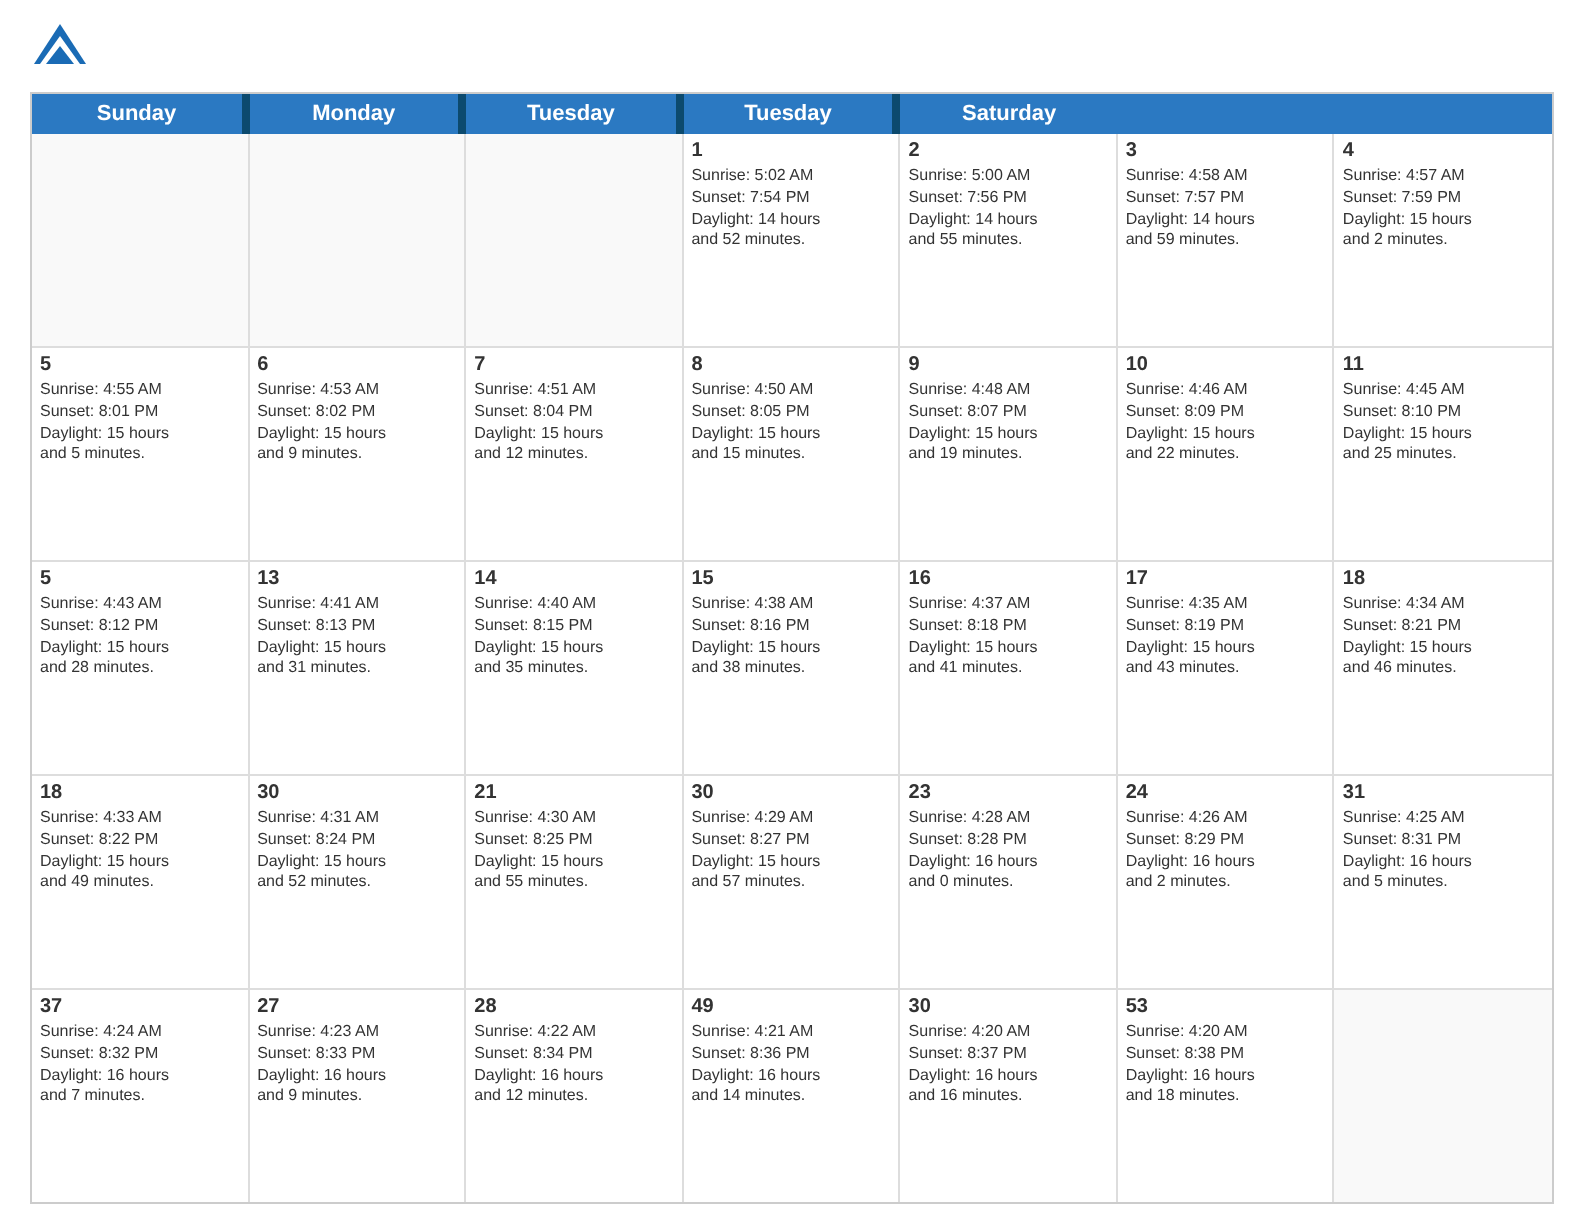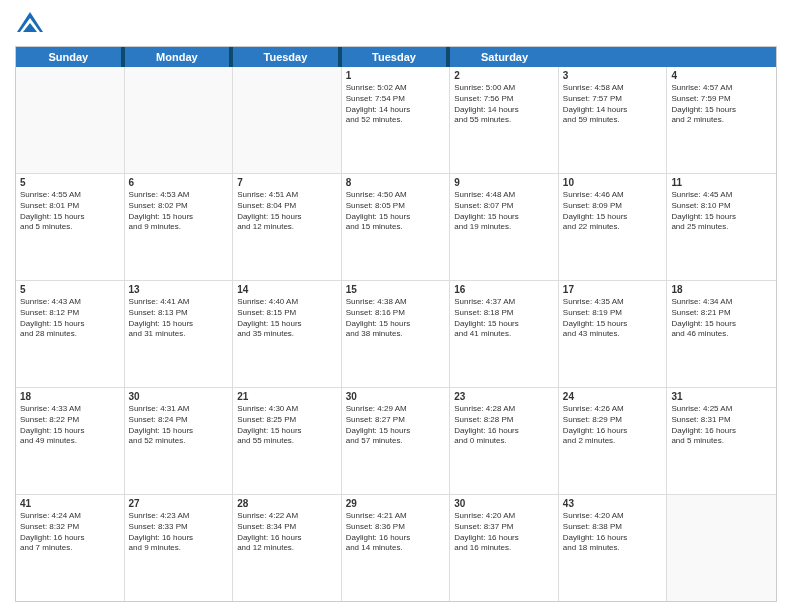--- a/index.html
+++ b/index.html
@@ -251,40 +251,40 @@
             <span class="day-num">24</span>
             <div class="cell-text">Sunrise: 4:26 AM<br>Sunset: 8:29 PM<br>Daylight: 16 hours<br>and 2 minutes.</div>
           </div>
           <div class="cal-cell">
             <span class="day-num">31</span>
             <div class="cell-text">Sunrise: 4:25 AM<br>Sunset: 8:31 PM<br>Daylight: 16 hours<br>and 5 minutes.</div>
           </div>
         </div>
         <div class="cal-row">
           <div class="cal-cell">
-            <span class="day-num">41</span>
+            <span class="day-num">37</span>
             <div class="cell-text">Sunrise: 4:24 AM<br>Sunset: 8:32 PM<br>Daylight: 16 hours<br>and 7 minutes.</div>
           </div>
           <div class="cal-cell">
             <span class="day-num">27</span>
             <div class="cell-text">Sunrise: 4:23 AM<br>Sunset: 8:33 PM<br>Daylight: 16 hours<br>and 9 minutes.</div>
           </div>
           <div class="cal-cell">
             <span class="day-num">28</span>
             <div class="cell-text">Sunrise: 4:22 AM<br>Sunset: 8:34 PM<br>Daylight: 16 hours<br>and 12 minutes.</div>
           </div>
           <div class="cal-cell">
-            <span class="day-num">29</span>
+            <span class="day-num">49</span>
             <div class="cell-text">Sunrise: 4:21 AM<br>Sunset: 8:36 PM<br>Daylight: 16 hours<br>and 14 minutes.</div>
           </div>
           <div class="cal-cell">
             <span class="day-num">30</span>
             <div class="cell-text">Sunrise: 4:20 AM<br>Sunset: 8:37 PM<br>Daylight: 16 hours<br>and 16 minutes.</div>
           </div>
           <div class="cal-cell">
-            <span class="day-num">43</span>
+            <span class="day-num">53</span>
             <div class="cell-text">Sunrise: 4:20 AM<br>Sunset: 8:38 PM<br>Daylight: 16 hours<br>and 18 minutes.</div>
           </div>
           <div class="cal-cell empty"></div>
         </div>
       </div>
   </div>
 </div>
 
 </body></html>

